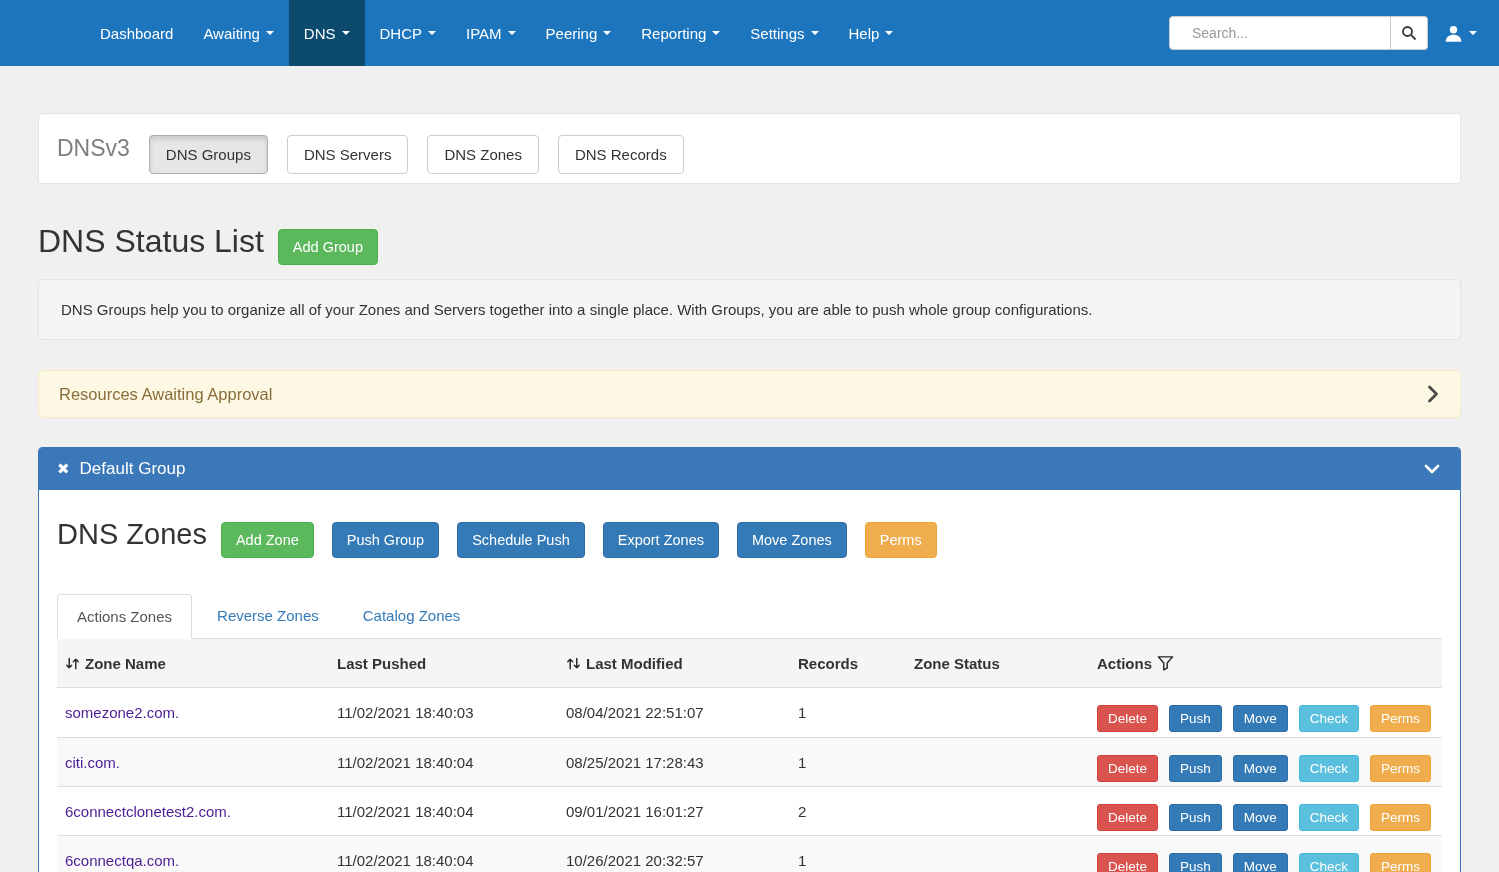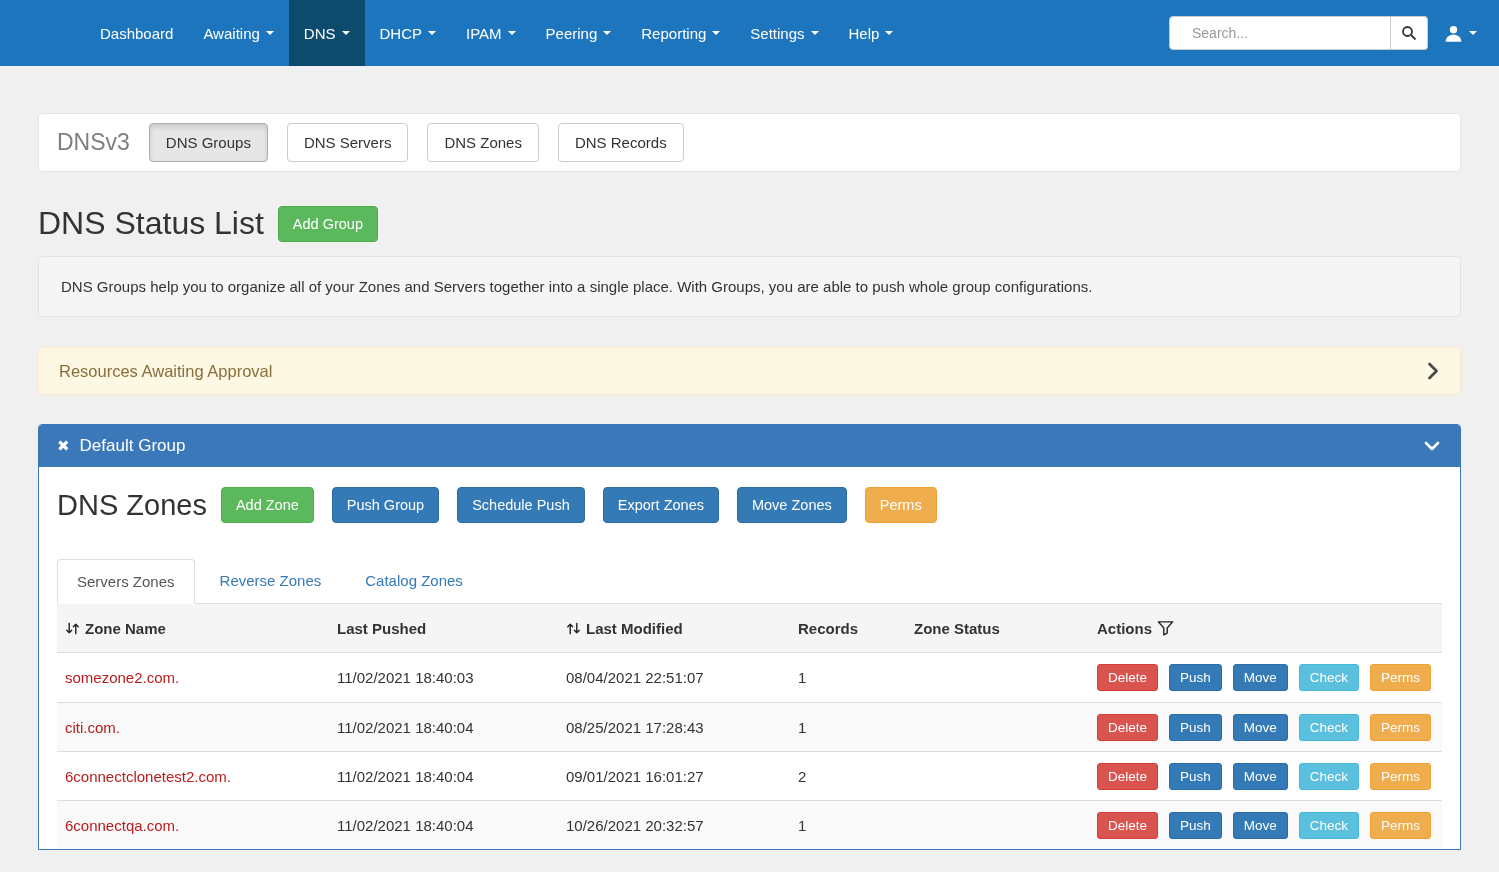--- a/index.html
+++ b/index.html
@@ -90,20 +90,21 @@
   }
   .module-title { font-size: 23px; color: #7e7e7e; margin-right: 19px; }
   .btn {
     display: inline-block;
     border: 1px solid transparent;
     border-radius: 4px;
     cursor: pointer;
     font-family: "Liberation Sans", sans-serif;
     text-align: center;
     white-space: nowrap;
+    margin-top: 12px;
   }
   .btn-lg { padding: 10px 16px; font-size: 15px; }
   .btn-md { padding: 9px 14px; font-size: 14.5px; }
   .btn-sm { padding: 5px 10px; font-size: 13.5px; border-radius: 3px; }
   .btn-default { background: #fff; border-color: #ccc; color: #333; }
   .btn-default.active {
     background: #e6e6e6; border-color: #adadad;
     box-shadow: inset 0 3px 5px rgba(0,0,0,0.125);
   }
   .btn-success { background: #5cb85c; border-color: #4cae4c; color: #fff; }
@@ -207,21 +208,21 @@
   }
   .t-head {
     background: #f5f5f5;
     border-bottom: 1px solid #ddd;
     font-weight: bold;
   }
   .t-head .hcell { display: flex; align-items: center; gap: 5px; }
   .t-row + .t-row { border-top: 1px solid #ddd; }
   .t-head + .t-row { border-top: none; }
   .t-row.stripe { background: #f9f9f9; }
-  .zone-link { color: #b91c1c; text-decoration: none; cursor: pointer; text-align: right; }
+  .zone-link { color: #4c1d95; text-decoration: none; cursor: pointer; text-align: right; }
   .actions-cell { display: flex; align-items: center; }
   .actions-cell .btn { margin-right: 11px; }
   .icon { display: inline-flex; align-items: center; }
 </style>
 </head>
 <body>
 
 <div class="navbar">
   <div class="nav-items">
     <div class="nav-item">
@@ -330,21 +331,21 @@
         <span class="zones-title">DNS Zones</span>
         <button class="btn btn-md btn-success">Add Zone</button>
         <button class="btn btn-md btn-primary">Push Group</button>
         <button class="btn btn-md btn-primary">Schedule Push</button>
         <button class="btn btn-md btn-primary">Export Zones</button>
         <button class="btn btn-md btn-primary">Move Zones</button>
         <button class="btn btn-md btn-warning">Perms</button>
       </div>
 
       <div class="tabs">
-        <div class="tab active">Servers Zones</div>
+        <div class="tab active">Actions Zones</div>
         <div class="tab">Reverse Zones</div>
         <div class="tab">Catalog Zones</div>
       </div>
 
       <div class="t-row t-head">
         <div class="hcell">
           <span class="icon">
             <svg width="15" height="15" viewBox="0 0 16 16" fill="none" stroke="#222" stroke-width="1.5" stroke-linecap="round" stroke-linejoin="round">
                 <path d="M4.5 2.5 v10 M1.9 9.9 l2.6 2.6 2.6-2.6"></path>
                 <path d="M11.5 13.5 v-10 M8.9 6.1 l2.6-2.6 2.6 2.6"></path>

